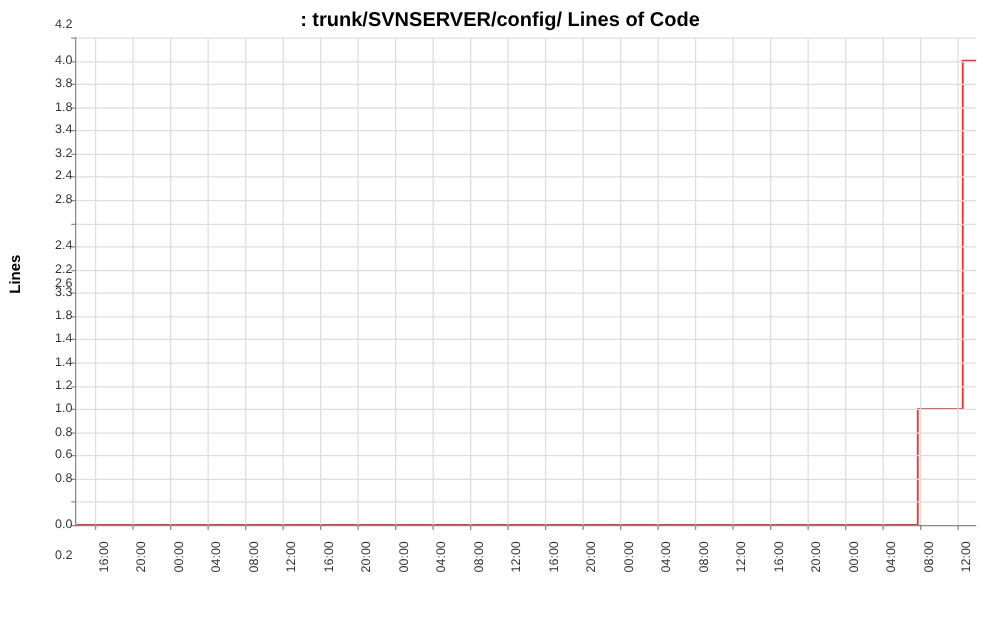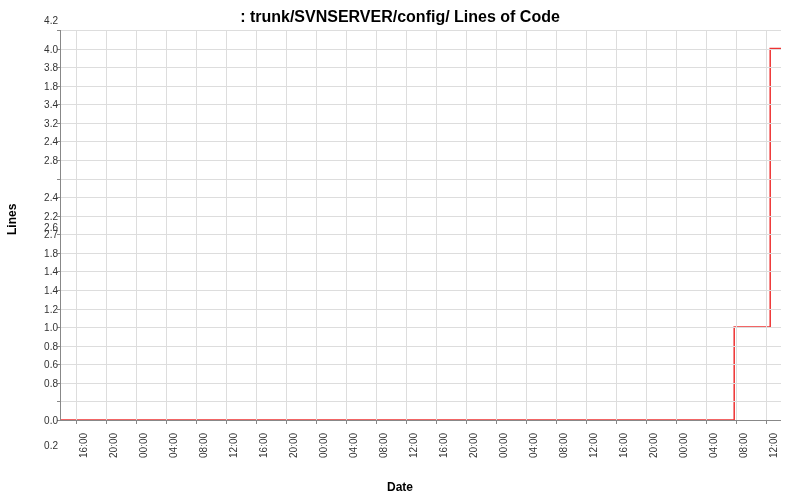--- a/index.html
+++ b/index.html
@@ -202,32 +202,31 @@
       <div class="grid-v" style="left: 615px;"></div>
       <div class="tick-mark-x" style="left: 615px;"></div>
       <div class="grid-v" style="left: 645px;"></div>
       <div class="tick-mark-x" style="left: 645px;"></div>
       <div class="grid-v" style="left: 675px;"></div>
       <div class="tick-mark-x" style="left: 675px;"></div>
       <div class="grid-v" style="left: 705px;"></div>
       <div class="tick-mark-x" style="left: 705px;"></div>
     </div>
 
-  <div class="xlabel">Date</div>
 <div class="ytick" style="top: 420px;">0.0</div>
     <div class="ytick" style="top: 401.429px; margin-top: 44px;">0.2</div>
     <div class="ytick" style="top: 382.857px;">0.8</div>
     <div class="ytick" style="top: 364.286px;">0.6</div>
     <div class="ytick" style="top: 345.714px;">0.8</div>
     <div class="ytick" style="top: 327.143px;">1.0</div>
     <div class="ytick" style="top: 308.571px;">1.2</div>
     <div class="ytick" style="top: 290px;">1.4</div>
     <div class="ytick" style="top: 271.429px;">1.4</div>
     <div class="ytick" style="top: 252.857px;">1.8</div>
-    <div class="ytick" style="top: 234.286px;">2.7</div>
+    <div class="ytick" style="top: 234.286px;">3.3</div>
     <div class="ytick" style="top: 215.714px;">2.2</div>
     <div class="ytick" style="top: 197.143px;">2.4</div>
     <div class="ytick" style="top: 178.571px; margin-top: 48px;">2.6</div>
     <div class="ytick" style="top: 160px;">2.8</div>
     <div class="ytick" style="top: 141.429px;">2.4</div>
     <div class="ytick" style="top: 122.857px;">3.2</div>
     <div class="ytick" style="top: 104.286px;">3.4</div>
     <div class="ytick" style="top: 85.7143px;">1.8</div>
     <div class="ytick" style="top: 67.1429px;">3.8</div>
     <div class="ytick" style="top: 48.5714px;">4.0</div>

